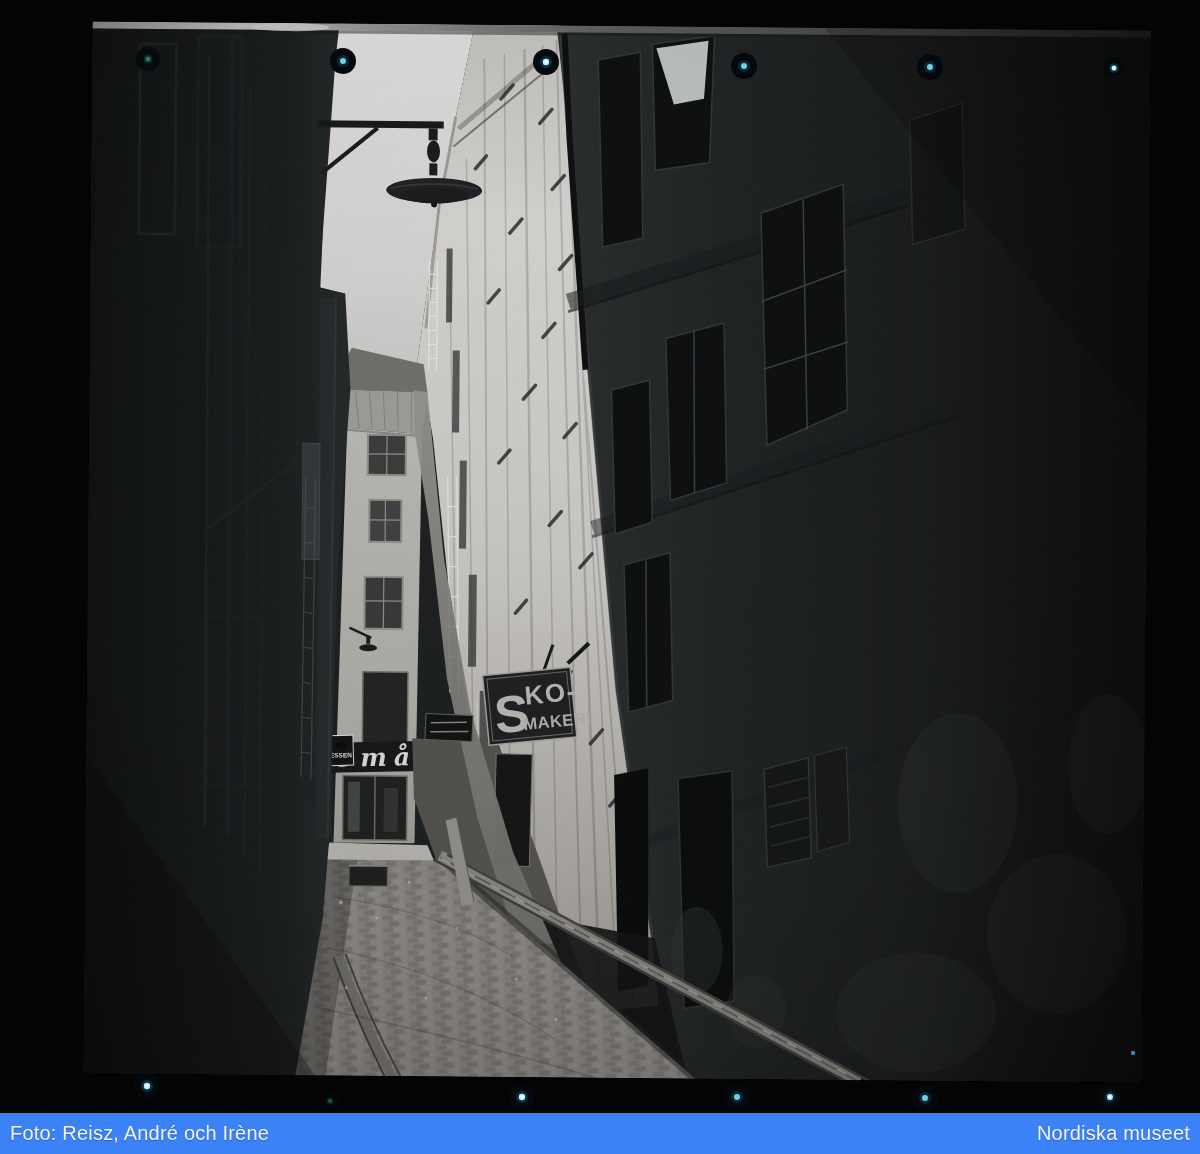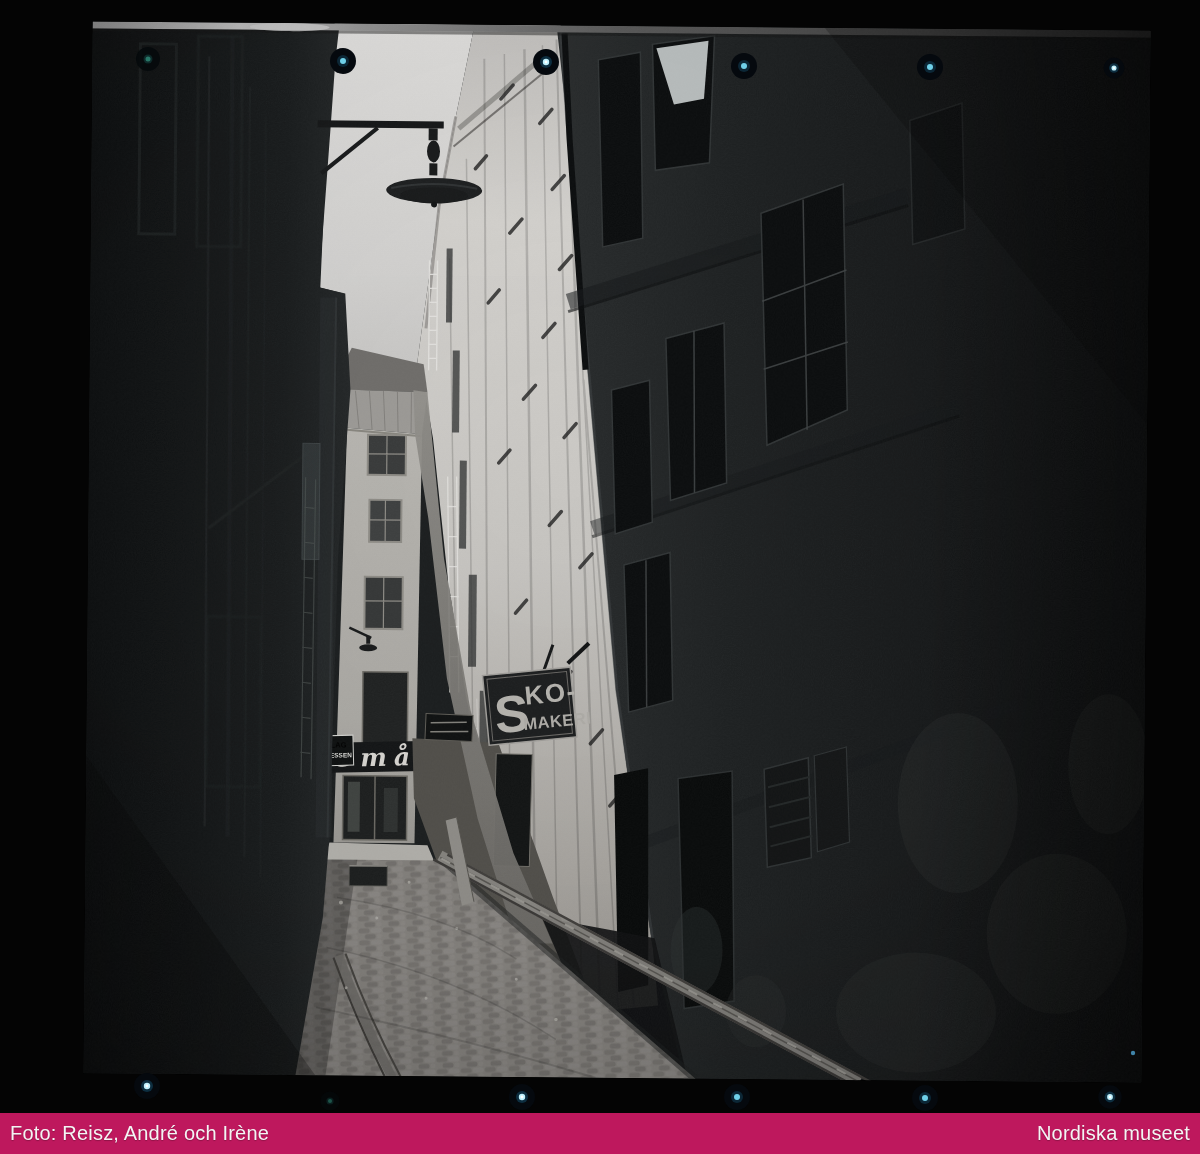--- a/index.html
+++ b/index.html
@@ -1,20 +1,20 @@
 <!DOCTYPE html>
 <html><head>
 <meta charset="utf-8">
 <style>
   html,body{margin:0;padding:0;background:#000;}
   .stage{position:relative;width:1200px;height:1154px;background:#030303;overflow:hidden;}
   .stage svg{position:absolute;left:0;top:0;}
   .caption-bar{
     position:absolute;left:0;top:1113px;width:1200px;height:41px;
-    background:#be185d;display:flex;justify-content:space-between;align-items:center;
+    background:#3b82f6;display:flex;justify-content:space-between;align-items:center;
     padding:0 10px;box-sizing:border-box;
     font-family:"Liberation Sans",sans-serif;font-size:20px;color:#f4f4f4;letter-spacing:.2px;
     text-shadow:0 1px 1px rgba(0,0,0,.25);
   }
   .sign-text{font-family:"Liberation Sans",sans-serif;font-weight:bold;}
   .fraktur{font-family:"DejaVu Serif",serif;font-style:italic;font-weight:bold;}
 </style>
 </head>
 <body>
 

